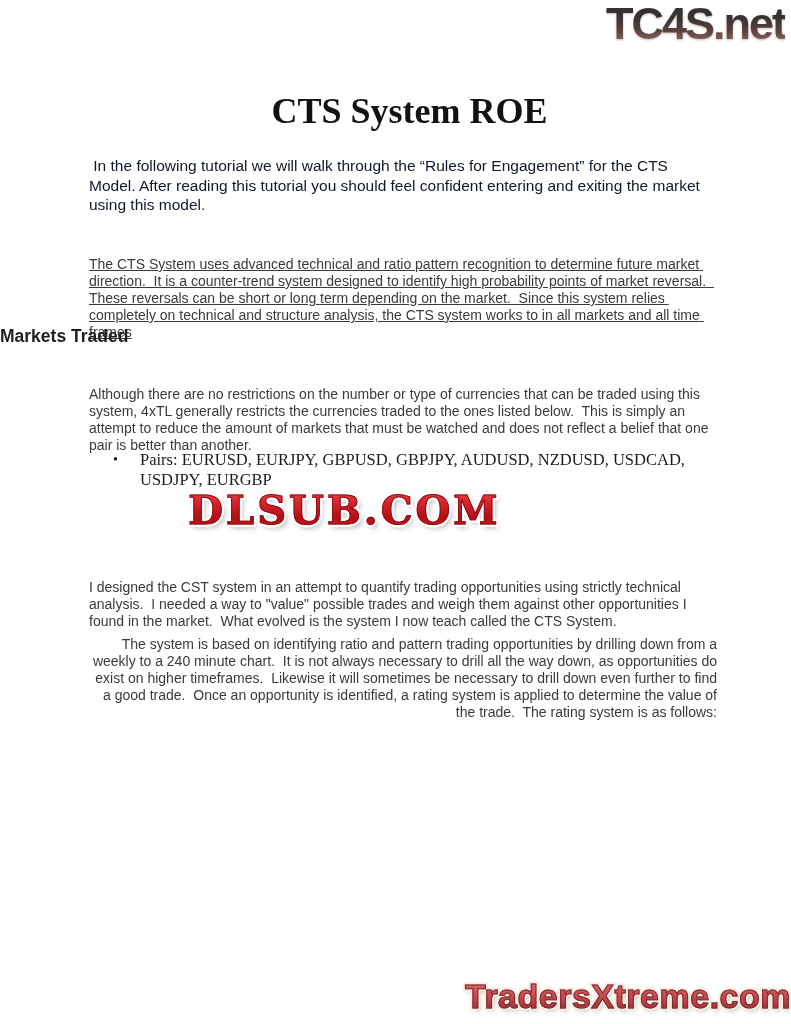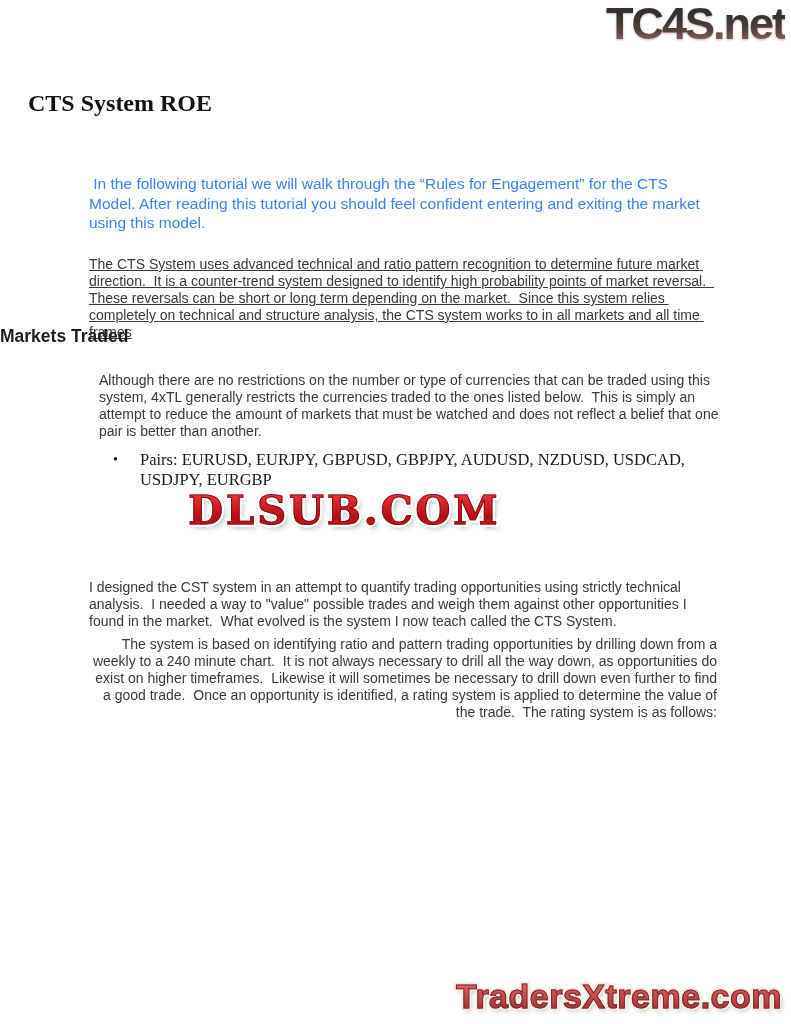--- a/index.html
+++ b/index.html
@@ -19,35 +19,35 @@
     background:linear-gradient(180deg,#2e2c2c 0%,#373434 38%,#57413d 62%,#8a655d 84%,#b9a198 100%);
     -webkit-background-clip:text; background-clip:text;
     color:#453a38;
     -webkit-text-fill-color:transparent;
     filter:drop-shadow(0 1px 1px rgba(130,95,88,0.45));
   }
 
   
   .doc-title {
     position:absolute; top:90px; left:0; width:791px;
-    text-align:left;
+    text-align:center;
     font-family:"Liberation Serif", serif;
-    font-weight:bold; font-size:24px; color:#121212;padding-left:28px;
+    font-weight:bold; font-size:36px; color:#121212;padding-left:28px;
   }
 
   
   .para {
     position:absolute; left:89px; width:628px;
     color:#3a3a3a;
     font-size:14px; line-height:17px;
     white-space:pre-wrap;
   }
-  .para.intro { top:174px; font-size:15.5px; line-height:19.5px; color:#3b82f6; }
+  .para.intro { top:156px; font-size:15.5px; line-height:19.5px; color:#0f172a; }
   .para.overview { top:256px;text-decoration:underline; }
-  .para.markets  { top:372px;margin-left:10px; }
+  .para.markets  { top:386px; }
   .para.design   { top:579px; }
   .para.rating   { top:636px;text-align:right; }
 
   
   .section-heading {
     position:absolute; top:326px; left:0; width:791px;
     font-weight:bold; font-size:17.5px; color:#1f1f1f;
   }
 
   
@@ -82,21 +82,21 @@
     position:relative;
     color:#c8151c;
     -webkit-text-stroke:1px #8e0d12;
     background:linear-gradient(180deg,#ef5058 0%,#d7242c 35%,#b30e15 68%,#d42128 100%);
     -webkit-background-clip:text; background-clip:text;
     -webkit-text-fill-color:transparent;
   }
 
   
   .traders-wrap {
-    position:absolute; top:977px; right:9px;
+    position:absolute; top:977px; right:0;
   }
   .traders-wrap .layer {
     font-family:"Liberation Sans", sans-serif;
     font-size:34px; letter-spacing:0.5px;
   }
   .traders-wrap .outline {
     -webkit-text-stroke:5px #f3ede4;
     color:#f3ede4;
     text-shadow:0 0 3px rgba(120,115,110,0.6), 2px 3px 4px rgba(95,90,85,0.45);
   }

